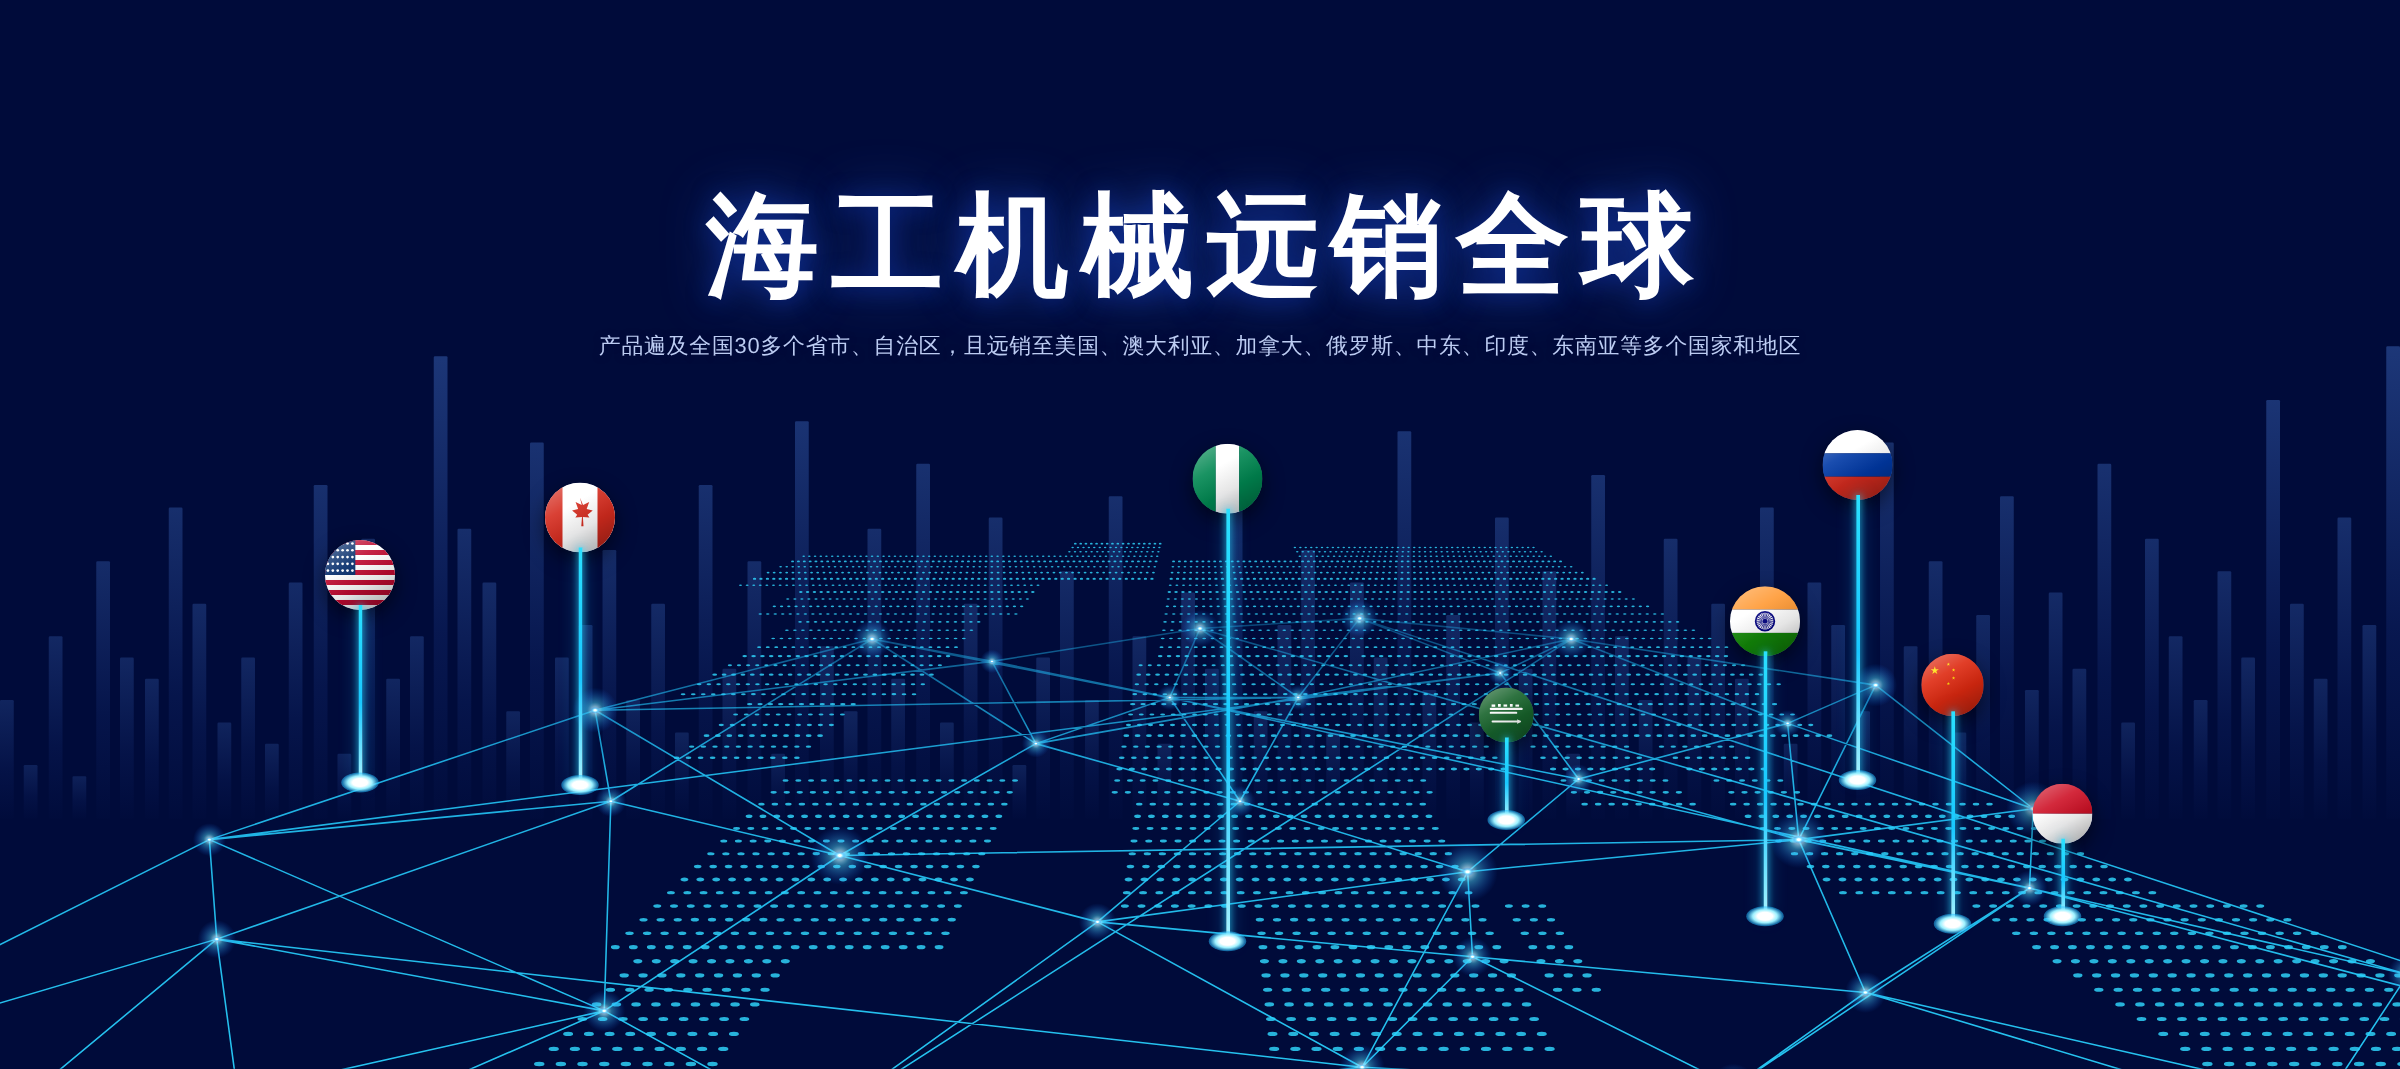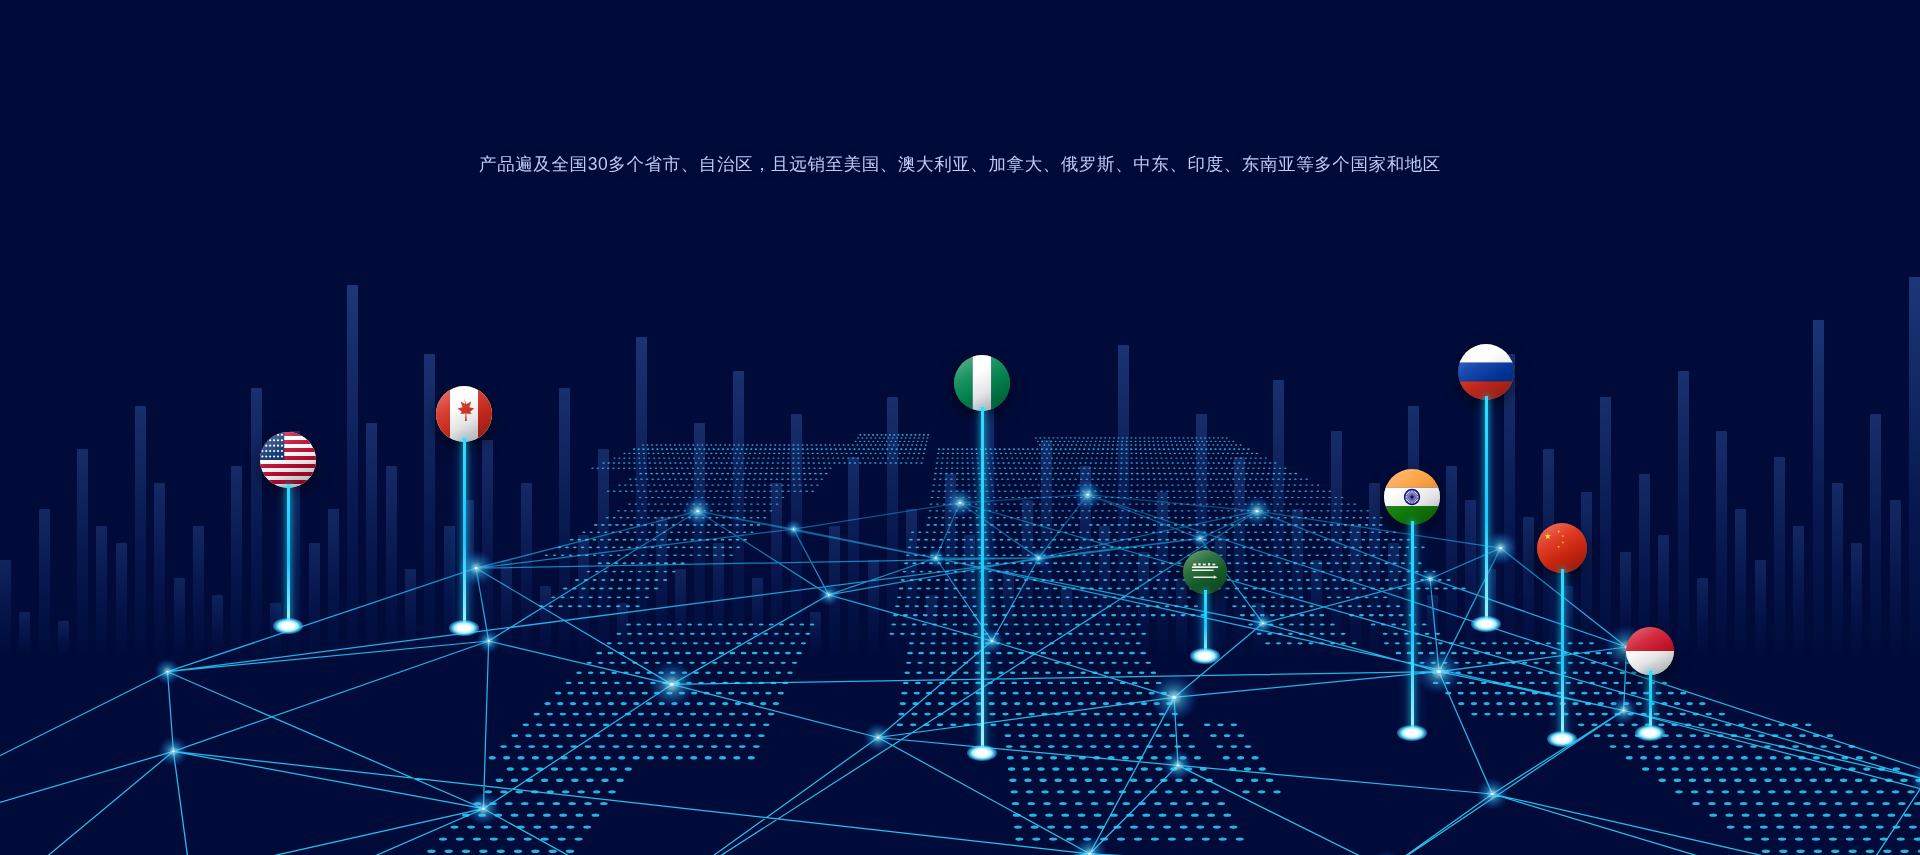--- a/index.html
+++ b/index.html
@@ -71,20 +71,21 @@
     color:#ffffff;
     font-size:90px;
     font-weight:bold;
     letter-spacing:10px;
     text-indent:10px;
     line-height:1.02;
     text-shadow:0 2px 18px rgba(10,40,140,.85), 0 0 42px rgba(60,120,255,.45);
   }
   #subtitle{
     display:block;
+    margin-top:20px;
     color:#bcccf2;
     font-size:17.5px;
     letter-spacing:.6px;
     line-height:1.4;
     text-shadow:0 1px 6px rgba(0,10,60,.8);
   }
 </style>
 </head>
 <body>
 
@@ -464,16 +465,17 @@
             <rect width="60" height="30" fill="#ce1126"></rect>
             <rect y="30" width="60" height="30" fill="#fff"></rect>
           </svg>
         </div>
         <div class="pole" style="height: 62px;"></div>
         <div class="tip" style="top: 98px;"></div>
       </div>
     </div>
 
   <div id="headline">
+    <span id="title">海工机械远销全球</span>
     <span id="subtitle">产品遍及全国30多个省市、自治区，且远销至美国、澳大利亚、加拿大、俄罗斯、中东、印度、东南亚等多个国家和地区</span>
   </div>
 
 </div>
 
 </body></html>

